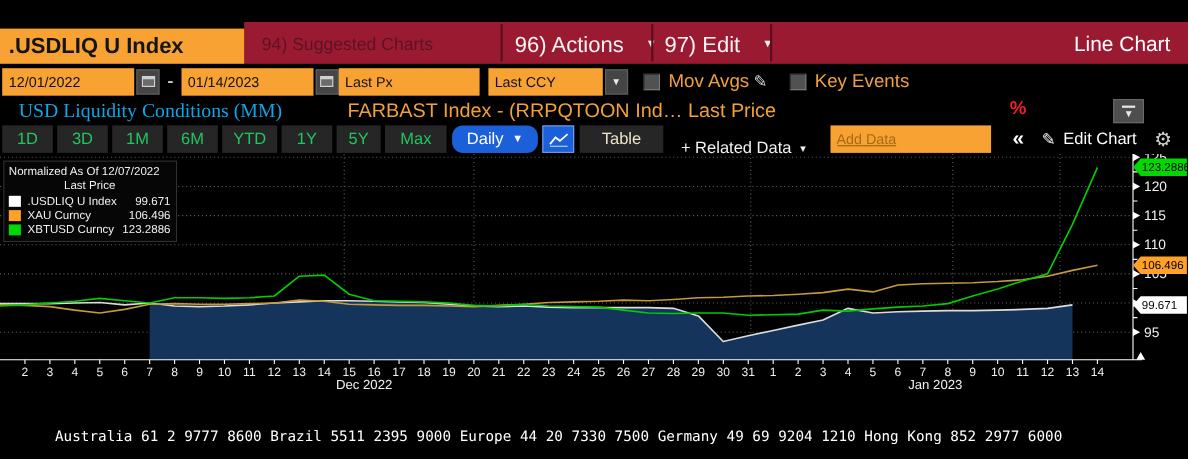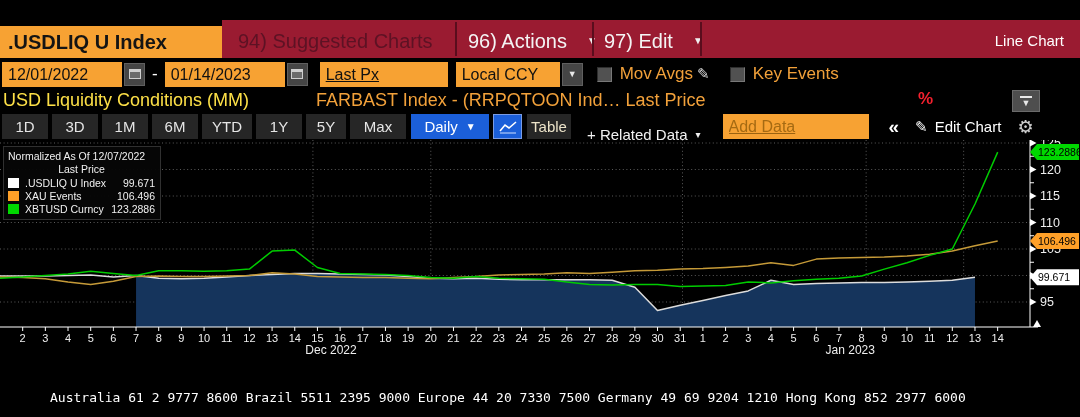--- a/index.html
+++ b/index.html
@@ -4,59 +4,59 @@
 <style>
   html,body{margin:0;padding:0;background:#000;}
   body{width:1080px;height:417px;position:relative;overflow:hidden;
        font-family:"Liberation Sans",sans-serif;-webkit-font-smoothing:antialiased;}
 
   
   #titlebar{position:absolute;top:0;left:0;width:1080px;height:58px;}
   .red-bg{position:absolute;left:222px;top:20px;right:0;height:38px;background:#9a1b31;}
   .ticker-tab{position:absolute;left:0;top:26px;width:222px;height:32px;background:#f7a233;
       color:#141414;font-size:20px;font-weight:700;line-height:32px;padding-left:8px;box-sizing:border-box;}
-  .ghost{position:absolute;left:238px;top:24px;height:34px;line-height:34px;font-size:20px;color:#5d1224;}
+  .ghost{position:absolute;left:238px;top:24px;height:34px;line-height:34px;font-size:16px;color:#5d1224;}
   .tb-sep{position:absolute;top:22px;width:2px;height:34px;background:#5a0d1d;}
   .menu-item{position:absolute;top:24px;height:34px;line-height:34px;font-size:20px;color:#f4f4f4;display:flex;align-items:center;gap:20px;}
   .menu-caret{font-size:10px;color:#f0f0f0;}
-  .chart-type{position:absolute;right:16px;top:24px;height:34px;line-height:34px;font-size:15px;color:#fff;}
+  .chart-type{position:absolute;right:16px;top:24px;height:34px;line-height:34px;font-size:19px;color:#fff;}
 
   
   #controls{position:absolute;top:60px;left:0;width:1080px;height:28px;display:flex;align-items:center;font-size:17px;padding-left:2px;box-sizing:border-box;}
-  .amber-field{background:#f7a233;color:#111;height:25px;line-height:25px;padding-left:6px;box-sizing:border-box;border:0;font-family:"Liberation Sans",sans-serif;font-size:16px;}
+  .amber-field{background:#f7a233;color:#111;height:25px;line-height:25px;padding-left:6px;box-sizing:border-box;border:0;font-family:"Liberation Sans",sans-serif;font-size:13px;}
   input.amber-field{outline:none;}
   .date-field{width:120px;}
   .sq-btn{width:21px;height:23px;background:#454545;border:1px solid #5f5f5f;margin-left:2px;display:flex;align-items:center;justify-content:center;box-sizing:border-box;}
   .cal-glyph{width:12px;height:10px;border:1px solid #cfcfcf;border-top:3px solid #cfcfcf;box-sizing:border-box;background:#6b6b6b;}
   .dash{color:#fff;margin:0 7px;}
-  .px-field{width:128px;margin-left:12px;text-decoration:underline;}
+  .px-field{width:128px;}
   .ccy-field{width:104px;margin-left:8px;}
   .dd-caret{color:#e8e8e8;font-size:9px;}
   .checkbox{width:15px;height:15px;background:#515151;border:1px solid #2e2e2e;border-right-color:#787878;border-bottom-color:#787878;box-sizing:border-box;}
   .cb-movavgs{margin-left:14px;}
   .cb-label{color:#f2a13a;margin-left:8px;}
   .pencil{color:#dcdcdc;font-size:15px;margin-left:4px;}
   .cb-keyevents{margin-left:20px;}
 
   
   #subtitle{position:absolute;top:88px;left:0;width:1080px;height:25px;font-size:18px;}
-  .study-title{position:absolute;left:3px;top:2px;color:#fde047;}
+  .study-title{position:absolute;left:17px;top:2px;color:#0ea5e9;font-family:Liberation Serif, serif;}
   .series-info{position:absolute;left:316px;top:2px;color:#f2a13a;}
   .pct-toggle{position:absolute;left:918px;top:1px;color:#f5202e;font-weight:700;font-size:17px;}
   .filter-btn{position:absolute;left:1012px;top:2px;width:28px;height:22px;background:#4e4e4e;border:1px solid #6a6a6a;box-sizing:border-box;display:flex;flex-direction:column;align-items:center;justify-content:center;}
   .filter-bar{width:12px;height:2px;background:#e8e8e8;margin-bottom:2px;}
   .filter-caret{color:#e8e8e8;font-size:9px;line-height:7px;}
 
   
   #toolbar{position:absolute;top:113px;left:0;width:1080px;height:27px;display:flex;align-items:center;gap:4px;padding-left:2px;box-sizing:border-box;font-size:15px;}
-  .rbtn{height:25px;background:#262626;color:#e5e5e5;display:flex;align-items:center;justify-content:center;cursor:default;}
-  .daily-btn{width:78px;height:25px;background:#1b5fd9;color:#fff;display:flex;align-items:center;justify-content:center;gap:8px;margin-left:1px;}
+  .rbtn{height:25px;background:#262626;color:#22c55e;display:flex;align-items:center;justify-content:center;cursor:default;}
+  .daily-btn{width:78px;height:25px;background:#1b5fd9;color:#fff;display:flex;align-items:center;justify-content:center;gap:8px;margin-left:1px;border-radius:10px;}
   .daily-caret{font-size:10px;}
   .chart-icon-btn{width:29px;height:25px;background:#1b5fd9;border:1px solid #7a9ce4;box-sizing:border-box;display:flex;align-items:center;justify-content:center;}
-  .table-btn{width:44px;height:25px;background:#262626;color:#ece3c9;display:flex;align-items:center;justify-content:center;margin-left:1px;}
+  .table-btn{width:76px;height:25px;background:#262626;color:#ece3c9;display:flex;align-items:center;justify-content:center;margin-left:1px;}
   .related-btn{margin-left:12px;color:#f2f2f2;display:flex;align-items:center;gap:8px;height:25px;margin-top:16px;}
   .add-data{width:146px;margin-left:18px;color:#9a6210;text-decoration:underline;}
   .add-data::placeholder{color:#a56a12;opacity:1;}
   .collapse{margin-left:16px;color:#fff;font-size:19px;font-weight:700;}
   .editchart-btn{margin-left:12px;color:#fff;display:flex;align-items:center;gap:7px;}
   .gear{margin-left:12px;color:#cfcfcf;font-size:18px;}
 
   
   #chart{position:absolute;top:140px;left:0;width:1080px;height:214px;}
   #chart-svg{position:absolute;top:0;left:0;}
@@ -98,21 +98,21 @@
   <input class="amber-field date-field" readonly="" value="12/01/2022" style="">
   <span class="sq-btn">
     <span class="cal-glyph"></span>
   </span>
   <span class="dash">-</span>
   <input class="amber-field date-field" readonly="" value="01/14/2023" style="">
   <span class="sq-btn">
     <span class="cal-glyph"></span>
   </span>
   <div class="amber-field px-field">Last Px</div>
-  <div class="amber-field ccy-field">Local CCY</div>
+  <div class="amber-field ccy-field">Last CCY</div>
   <span class="sq-btn">
     <span class="dd-caret">▼</span>
   </span>
   <span class="checkbox cb-movavgs"></span>
   <span class="cb-label">Mov Avgs</span>
   <span class="pencil">✎</span>
   <span class="checkbox cb-keyevents"></span>
   <span class="cb-label">Key Events</span>
 </div>
 
@@ -317,21 +317,21 @@
     <div class="lg-title">Normalized As Of 12/07/2022</div>
     <div class="lg-sub">Last Price</div>
     <div id="legend-items">
         <div class="lg-row">
           <span class="lg-swatch" style="background: rgb(255, 255, 255);"></span>
           <span class="lg-name">.USDLIQ U Index</span>
           <span class="lg-val">99.671</span>
         </div>
         <div class="lg-row">
           <span class="lg-swatch" style="background: rgb(255, 160, 40);"></span>
-          <span class="lg-name">XAU Events</span>
+          <span class="lg-name">XAU Curncy</span>
           <span class="lg-val">106.496</span>
         </div>
         <div class="lg-row">
           <span class="lg-swatch" style="background: rgb(0, 216, 0);"></span>
           <span class="lg-name">XBTUSD Curncy</span>
           <span class="lg-val">123.2886</span>
         </div>
       </div>
   </div>
 </div>

